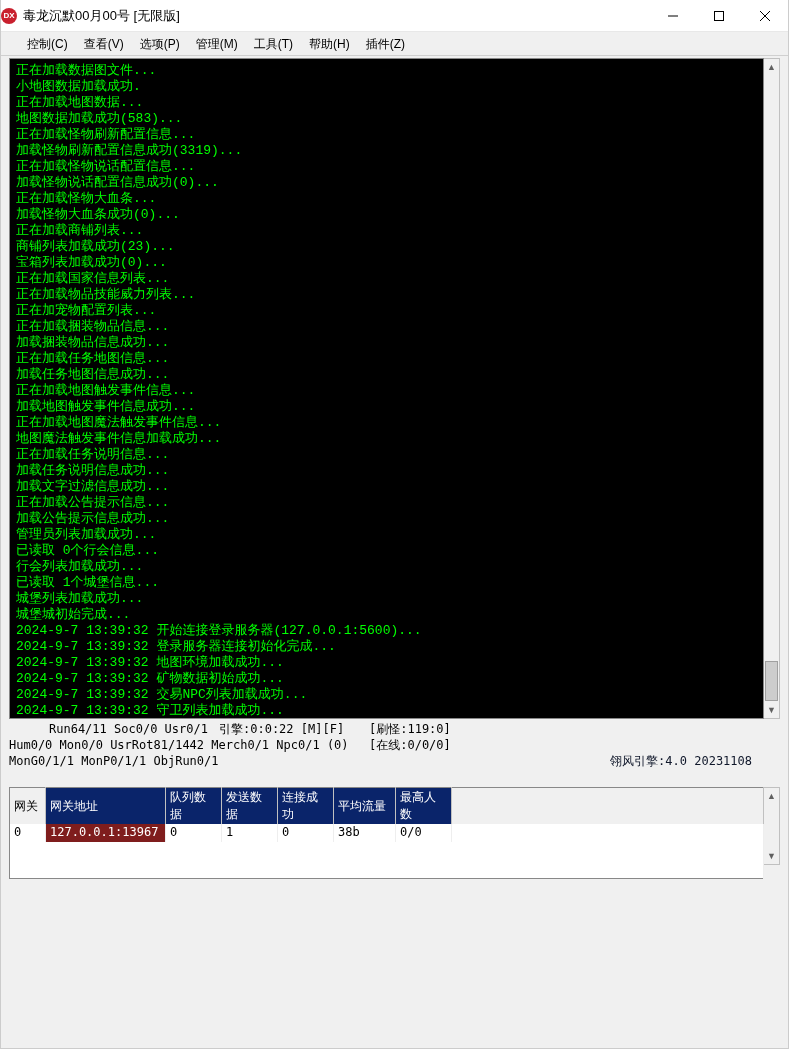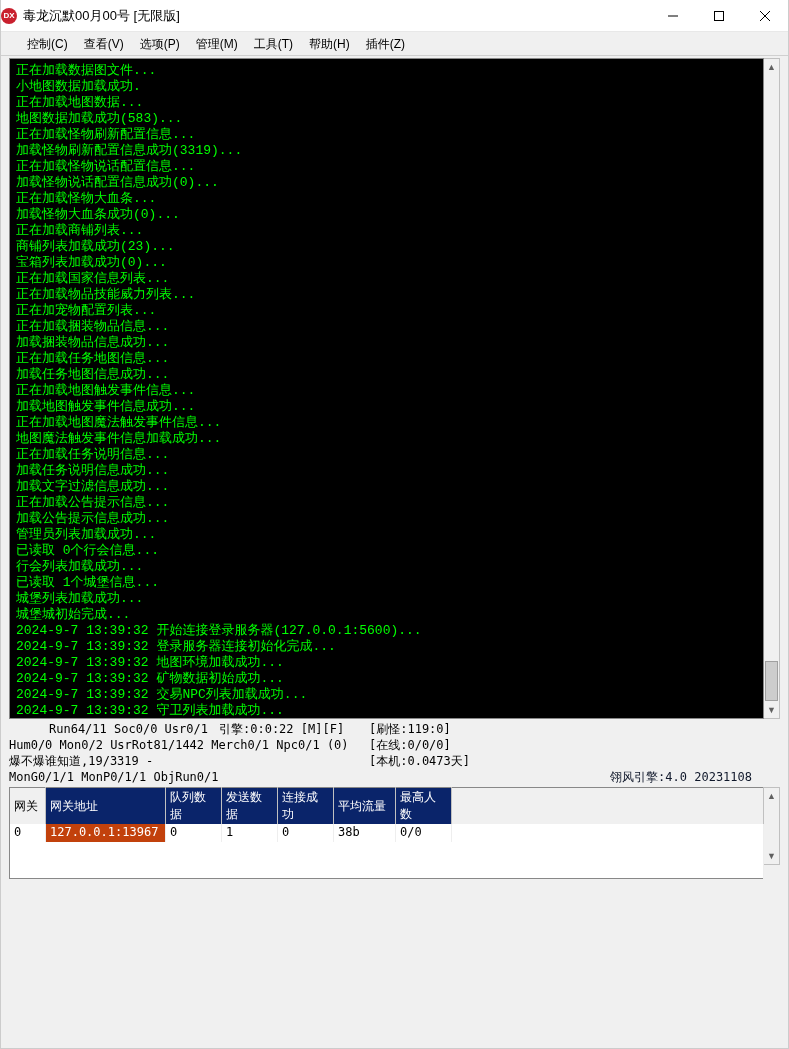--- a/index.html
+++ b/index.html
@@ -78,21 +78,21 @@
   .table {
     flex:1; border:1px solid #888; background:#fff; font-family: SimSun, monospace;
     font-size:12px; border-collapse: collapse; padding-left: 36px;
   }
   .table th {
     background:#f0f0f0; font-weight:normal; text-align:left; padding:1px 4px;
     border-right:1px solid #c0c0c0; height:18px;
   }
   .table th.sel { background:#0a246a; color:#fff; }
   .table td { padding:1px 4px; border-right:1px solid #eee; height:18px; vertical-align:top;}
-  .table td.sel { background:#c2410c; color:#fff; }
+  .table td.sel { background:#7f1d1d; color:#fff; }
   .table-scroll { width:16px; background:#f0f0f0; border:1px solid #c0c0c0; border-left:none; position:relative;}
 </style>
 </head>
 <body>
 
 <div class="titlebar">
   <div class="titlebar-left">
     <div class="app-icon">DX</div>
     <div class="title-text">毒龙沉默00月00号 [无限版]</div>
   </div>
@@ -184,26 +184,22 @@
   </div>
 </div>
 
 <div class="status" style="position:relative;height:64px;">
   <div class="status-row" style="position:relative;height:16px;padding-left:40px;">
     <span class="status-cell">Run64/11 Soc0/0 Usr0/1</span>
     <span class="status-cell status-mid">引擎:0:0:22 [M][F]</span>
     <span class="status-cell status-right">[刷怪:119:0]</span>
   </div>
   <div class="status-row" style="position:relative;height:16px;">
-    <span class="status-cell">Hum0/0 Mon0/2 UsrRot81/1442 Merch0/1 Npc0/1 (0)</span>
+    <span class="status-cell">Hum0/0 Mon0/0 UsrRot81/1442 Merch0/1 Npc0/1 (0)</span>
     <span class="status-cell status-right">[在线:0/0/0]</span>
-  </div>
-  <div class="status-row" style="position:relative;height:16px;">
-    <span class="status-cell">爆不爆谁知道,19/3319 -</span>
-    <span class="status-cell status-right">[本机:0.0473天]</span>
   </div>
   <div class="status-row" style="position:relative;height:16px;">
     <span class="status-cell">MonG0/1/1 MonP0/1/1 ObjRun0/1</span>
     <span class="status-cell status-engine">翎风引擎:4.0 20231108</span>
   </div>
 </div>
 
 <div class="table-wrap">
   <table class="table">
     <colgroup>

